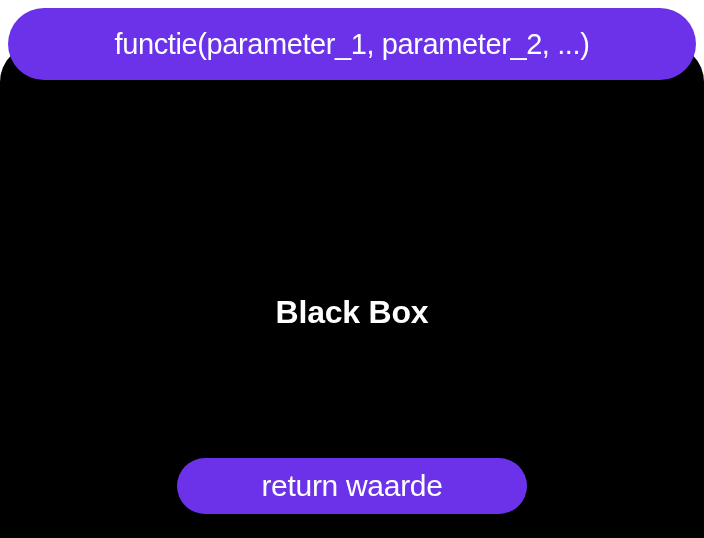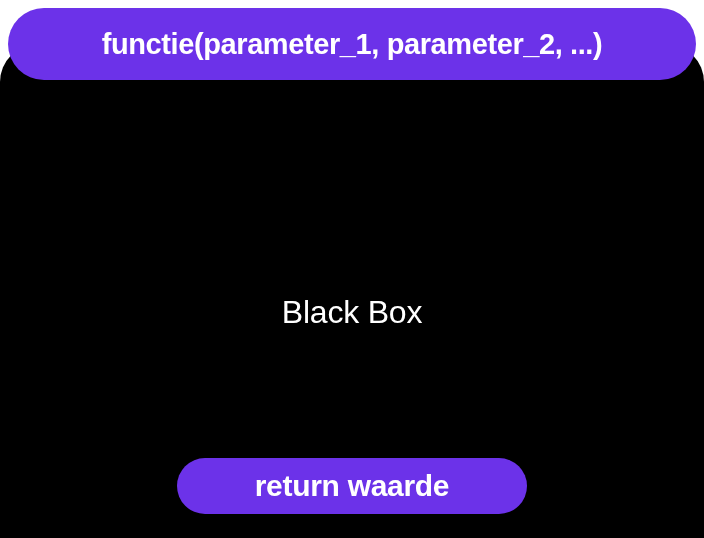--- a/index.html
+++ b/index.html
@@ -31,21 +31,21 @@
     border-radius:38px 38px 0 0;
   }
   .pill{
     position:absolute;
     background:var(--accent-purple);
     border-radius:36px;
     display:flex;
     align-items:center;
     justify-content:center;
     color:var(--text-white);
-    font-weight:700;
+    font-weight:400;
     white-space:nowrap;
   }
   .pill-top{
     left:8px;
     top:8px;
     width:688px;
     height:72px;
     font-size:29px;
     letter-spacing:-0.4px;
   }
@@ -58,21 +58,21 @@
     letter-spacing:-0.3px;
   }
   .box-label{
     position:absolute;
     left:0;
     right:0;
     top:250px;
     text-align:center;
     color:var(--text-white);
     font-size:32px;
-    font-weight:400;
+    font-weight:700;
     line-height:36px;
     letter-spacing:-0.2px;
   }
 </style>
 </head>
 <body>
 
 <div class="stage">
 
   <div class="black-box">

